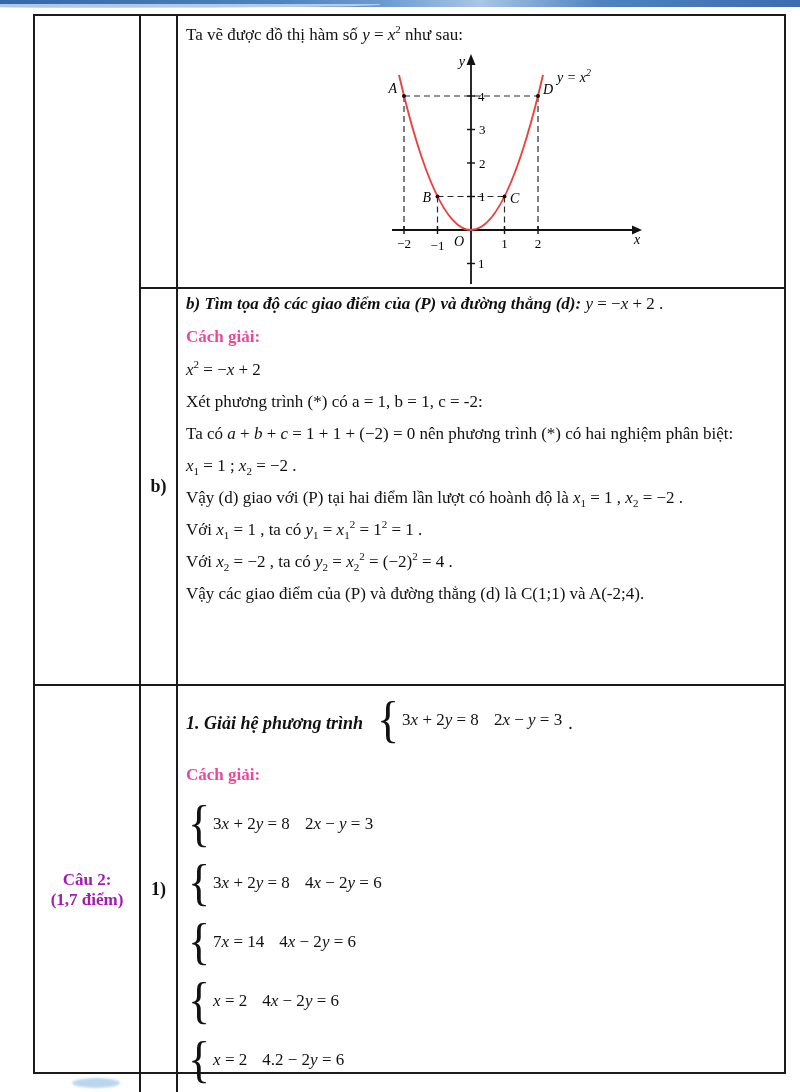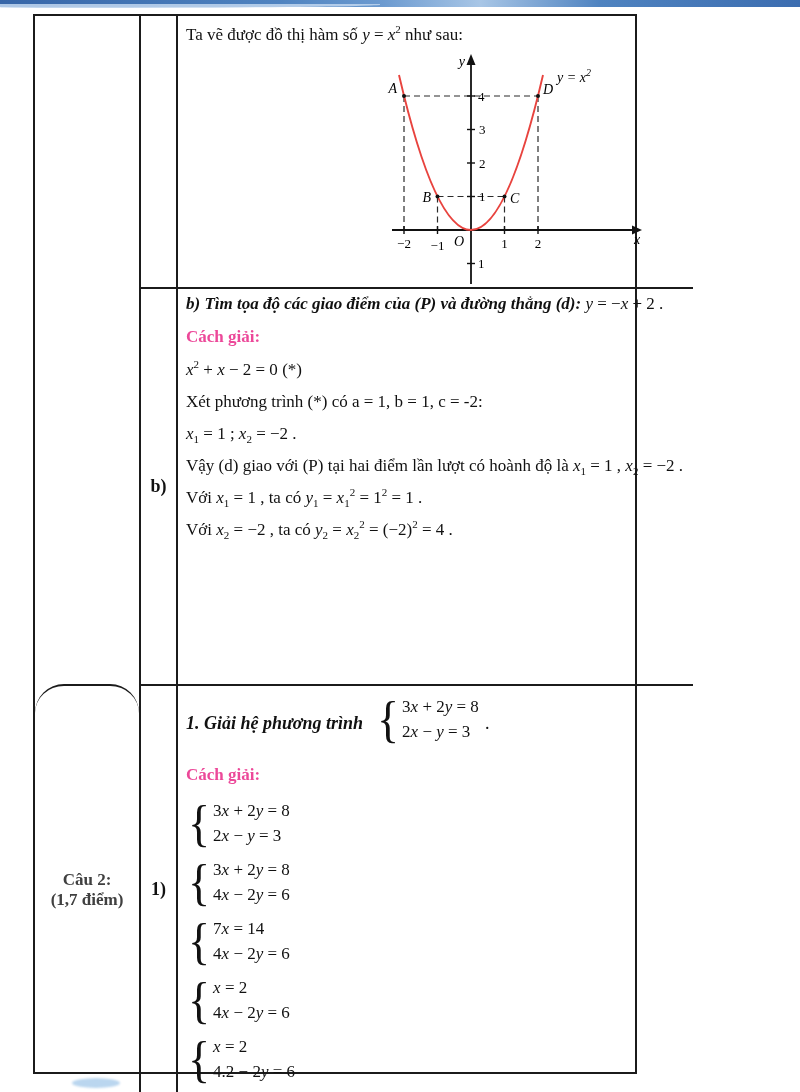--- a/index.html
+++ b/index.html
@@ -10,56 +10,56 @@
   }
   
   .ribbon{position:absolute;left:0;top:0;width:800px;height:7px;
     background:linear-gradient(90deg,#3766a8 0%,#4f83c0 35%,#6d9bd0 48%,#a8c6e6 60%,#4f83c0 75%,#3c6db0 100%);}
   .ribbon-streak{position:absolute;left:0;top:4px;width:380px;height:4px;
     background:#bcd3ec;border-radius:0 0 100% 20%;opacity:.9;}
   .smudge{position:absolute;left:72px;top:1078px;width:48px;height:10px;border-radius:50%;
     background:rgba(130,180,225,.55);filter:blur(1px);}
 
   
-  .sheet{position:absolute;left:33px;top:14px;width:604px;height:1060px;
+  .sheet{position:absolute;left:33px;top:14px;width:753px;height:1060px;
     border:2px solid #1b1b1b;box-sizing:border-box;
     display:grid;grid-template-columns:104px 39px 1fr;grid-template-rows:271px 397px 1fr;}
   .cell{box-sizing:border-box;position:relative;}
   .bl{border-left:2px solid #1b1b1b;}
   .br{border-right:2px solid #1b1b1b;}
   .bt{border-top:2px solid #1b1b1b;}
   .c-a{grid-column:1;grid-row:1/3;}
   .c-b{grid-column:2;grid-row:1;}
   .c-c{grid-column:3;grid-row:1;padding:9px 10px 0 8px;}
   .c-d{grid-column:2;grid-row:2;}
   .c-e{grid-column:3;grid-row:2;padding:5px 10px 0 8px;}
   .c-f{grid-column:1;grid-row:3;}
   .c-g{grid-column:2;grid-row:3;}
   .c-h{grid-column:3;grid-row:3;padding:8px 10px 0 8px;}
 
   .vcenter{display:flex;align-items:center;justify-content:center;}
   .part-label{font-weight:bold;font-size:18px;}
   .question-label{display:flex;flex-direction:column;align-items:center;justify-content:center;
-    color:#404040;font-weight:bold;font-size:17px;text-align:center;border-radius:29px;}
+    color:#a21caf;font-weight:bold;font-size:17px;text-align:center;}
 
   
   .sol-line{margin:0 0 13px 0;font-size:17px;line-height:19px;white-space:nowrap;}
   .header-line{font-size:17px;line-height:20px;margin:0 0 13px 0;white-space:nowrap;}
   .method{color:#ec4899;font-weight:bold;font-size:17px;line-height:20px;margin:0 0 13px 0;}
   .plain{font-style:normal;}
   .boldital{font-weight:bold;font-style:italic;}
   .math i{font-style:italic;}
   sup{font-size:11px;line-height:0;}
   sub{font-size:11px;line-height:0;}
 
   
   .system{display:flex;align-items:center;margin:0 0 9px 2px;}
   .brace{font-size:46px;font-weight:400;line-height:50px;transform:scaleY(1.12);
     margin-right:3px;color:#111;}
-  .eqcol{display:flex;flex-direction:column;}
+  .eqcol{display:flex;flex-direction:row;gap:15px;}
   .eq{font-size:17px;line-height:25px;white-space:nowrap;}
   .title-row{display:flex;align-items:center;margin:0 0 12px 0;}
   .title-text{font-size:18px;margin-right:12px;white-space:nowrap;}
   .title-period{font-size:18px;margin-left:6px;}
 
   
   .graph-wrap{position:absolute;left:197px;top:36px;width:275px;height:237px;}
   svg text{font-family:"Liberation Serif", serif;}
   .ax-letter{font-style:italic;font-size:14px;}
   .tick-num{font-size:13px;}
@@ -143,26 +143,28 @@
   </div>
 
   <div class="cell c-d bl br bt vcenter">
     <span class="part-label">b)</span>
   </div>
 
   <div class="cell c-e bt">
     <div class="header-line"><span class="boldital">b) Tìm tọa độ các giao điểm của (P) và đường thẳng (d):  </span><span class="math"><i>y</i> = −<i>x</i> + 2 .</span></div>
     <div class="method">Cách giải:</div>
     <div>
-        <div class="sol-line"><span class="math"><i>x</i><sup>2</sup> + <i>x</i> − 2 = 0</span><span class="plain">  (*)</span></div>
+        <div class="sol-line"><span class="math"><i>x</i><sup>2</sup> = −<i>x</i> + 2</span></div>
         <div class="sol-line"><span class="plain">Xét phương trình (*) có a = 1, b = 1, c = -2:</span></div>
+        <div class="sol-line"><span class="plain">Ta có  </span><span class="math"><i>a</i> + <i>b</i> + <i>c</i> = 1 + 1 + (−2) = 0</span><span class="plain">  nên phương trình (*) có hai nghiệm phân biệt:</span></div>
         <div class="sol-line"><span class="math"><i>x</i><sub>1</sub> = 1 ;  <i>x</i><sub>2</sub> = −2 .</span></div>
         <div class="sol-line"><span class="plain">Vậy (d) giao với (P) tại hai điểm lần lượt có hoành độ là  </span><span class="math"><i>x</i><sub>1</sub> = 1</span><span class="plain"> ,  </span><span class="math"><i>x</i><sub>2</sub> = −2</span><span class="plain"> .</span></div>
         <div class="sol-line"><span class="plain">Với  </span><span class="math"><i>x</i><sub>1</sub> = 1</span><span class="plain"> , ta có  </span><span class="math"><i>y</i><sub>1</sub> = <i>x</i><sub>1</sub><sup>2</sup> = 1<sup>2</sup> = 1</span><span class="plain"> .</span></div>
         <div class="sol-line"><span class="plain">Với  </span><span class="math"><i>x</i><sub>2</sub> = −2</span><span class="plain"> , ta có  </span><span class="math"><i>y</i><sub>2</sub> = <i>x</i><sub>2</sub><sup>2</sup> = (−2)<sup>2</sup> = 4</span><span class="plain"> .</span></div>
+        <div class="sol-line"><span class="plain">Vậy các giao điểm của (P) và đường thẳng (d) là C(1;1) và A(-2;4).</span></div>
       </div>
   </div>
 
   <div class="cell c-f bt question-label">
     <span>Câu 2:</span>
     <span>(1,7 điểm)</span>
   </div>
 
   <div class="cell c-g bl br bt vcenter">
     <span class="part-label">1)</span>

